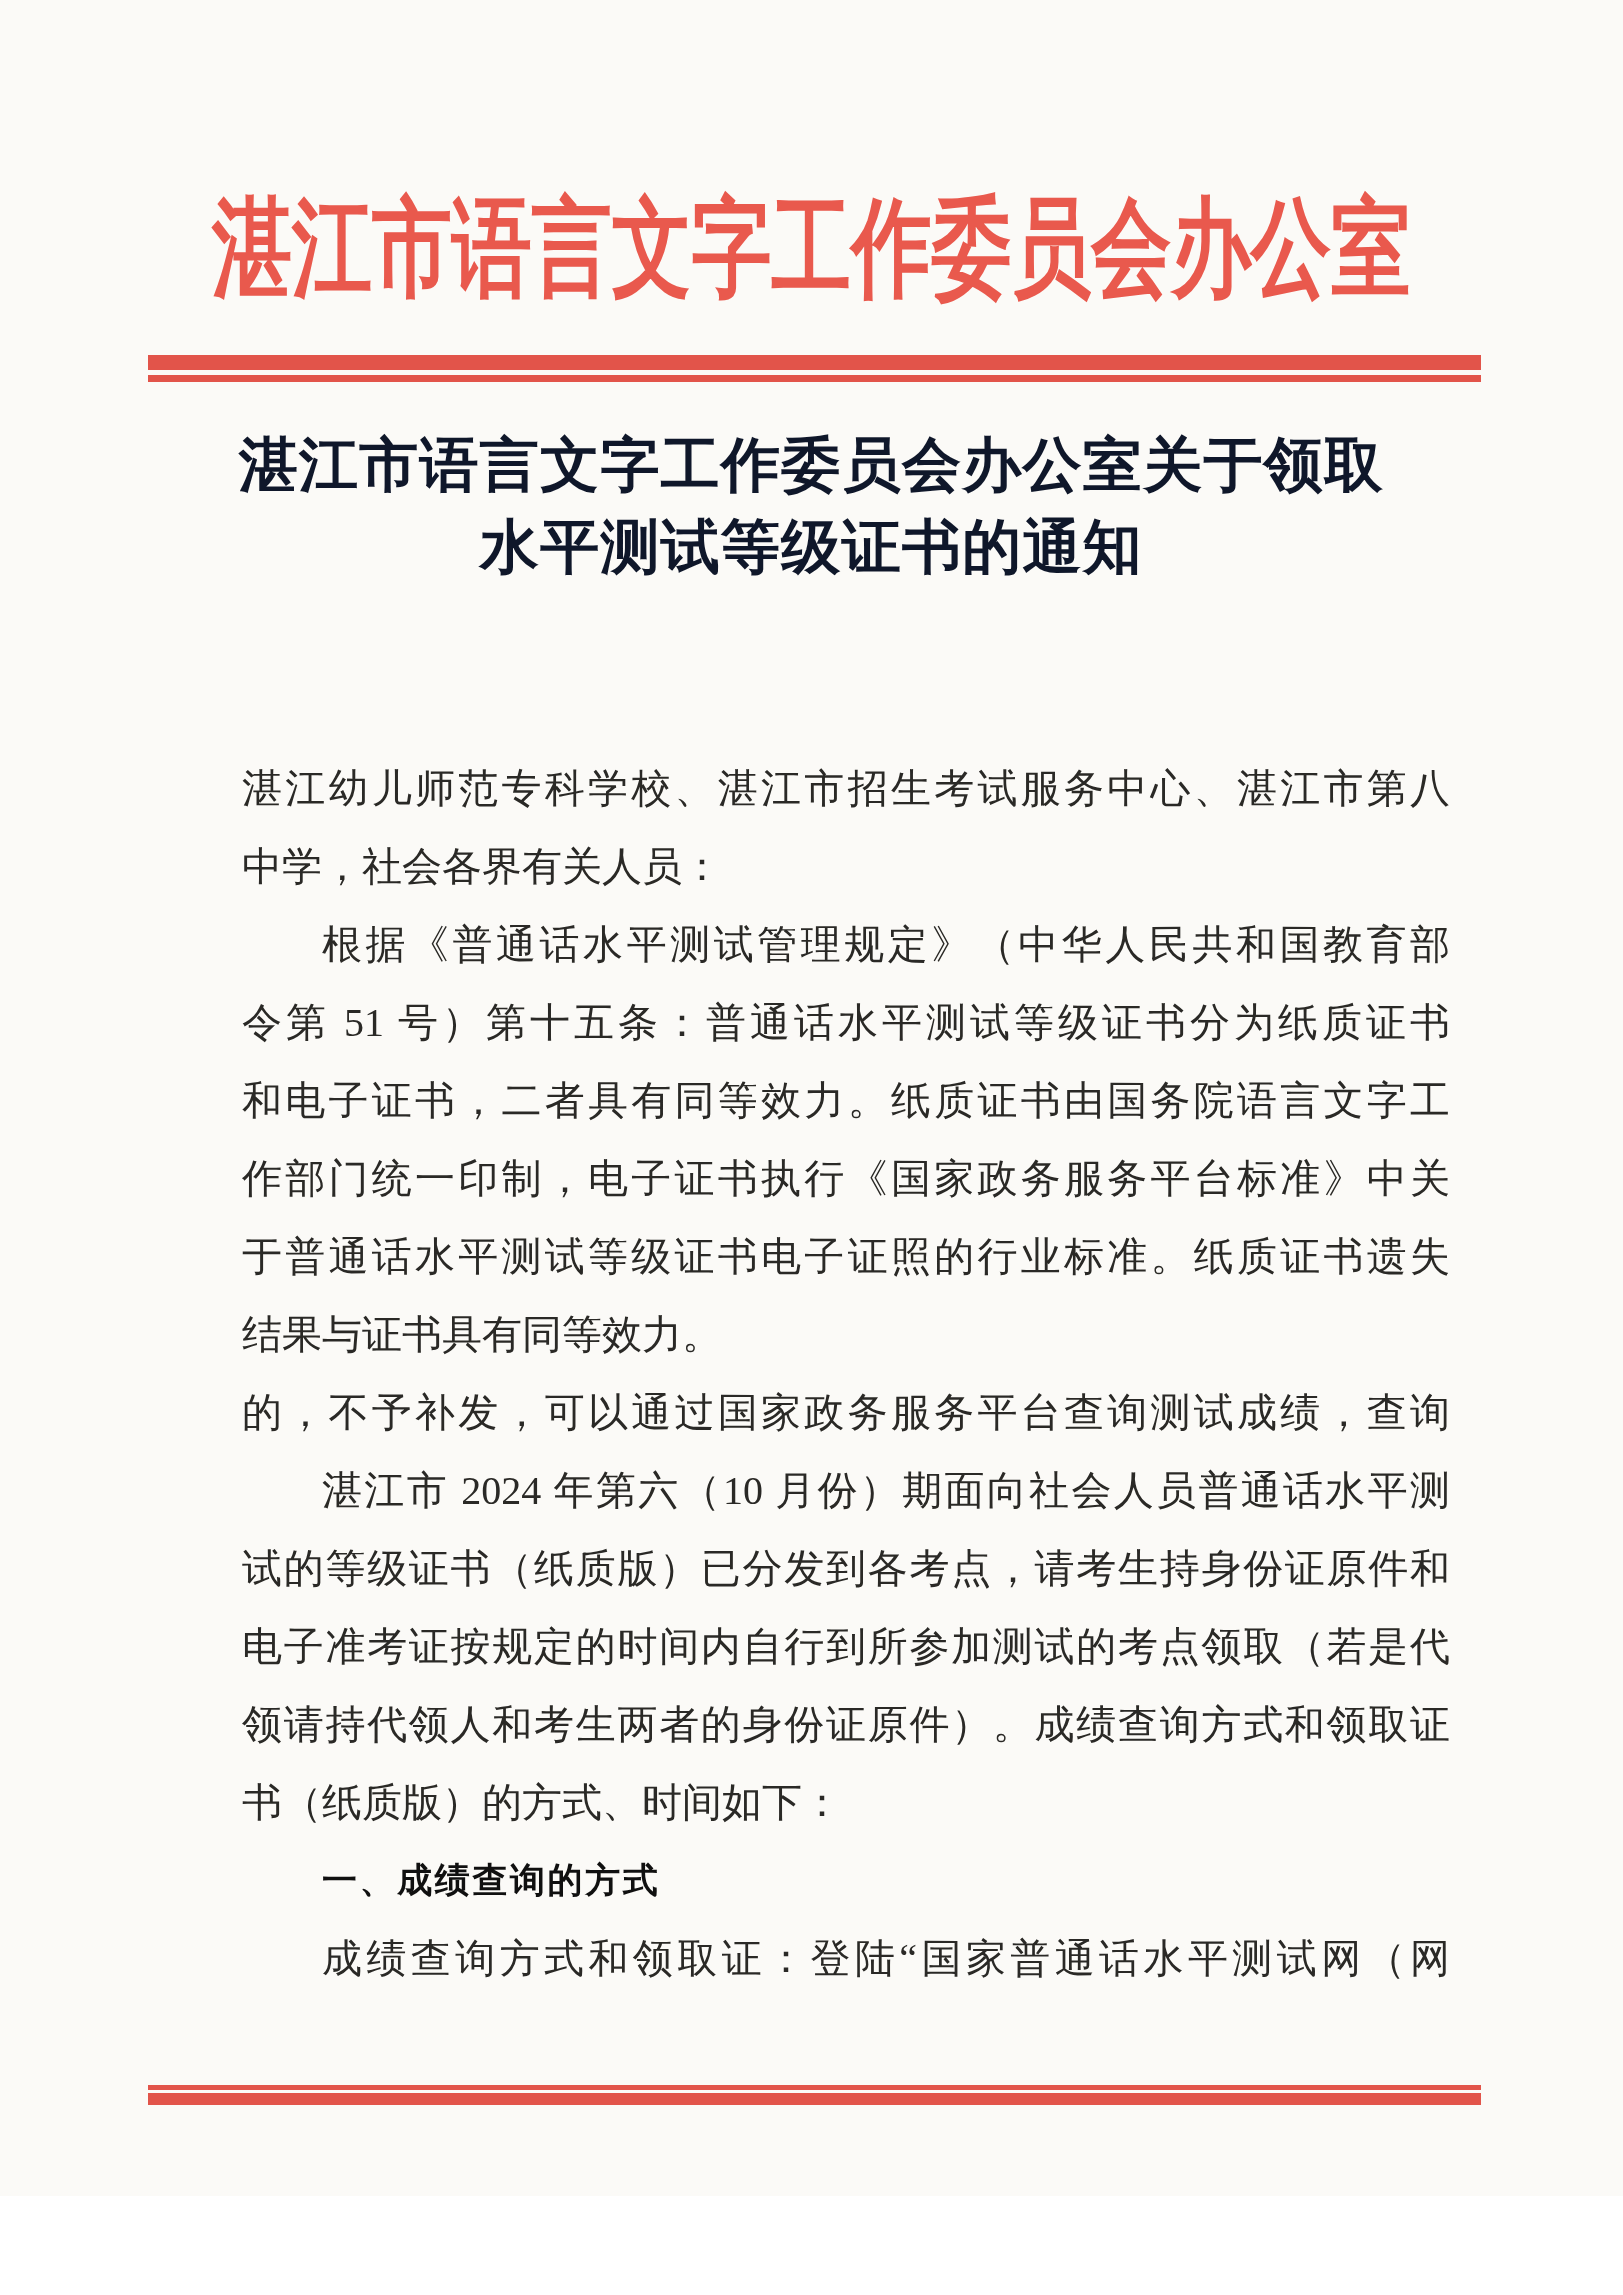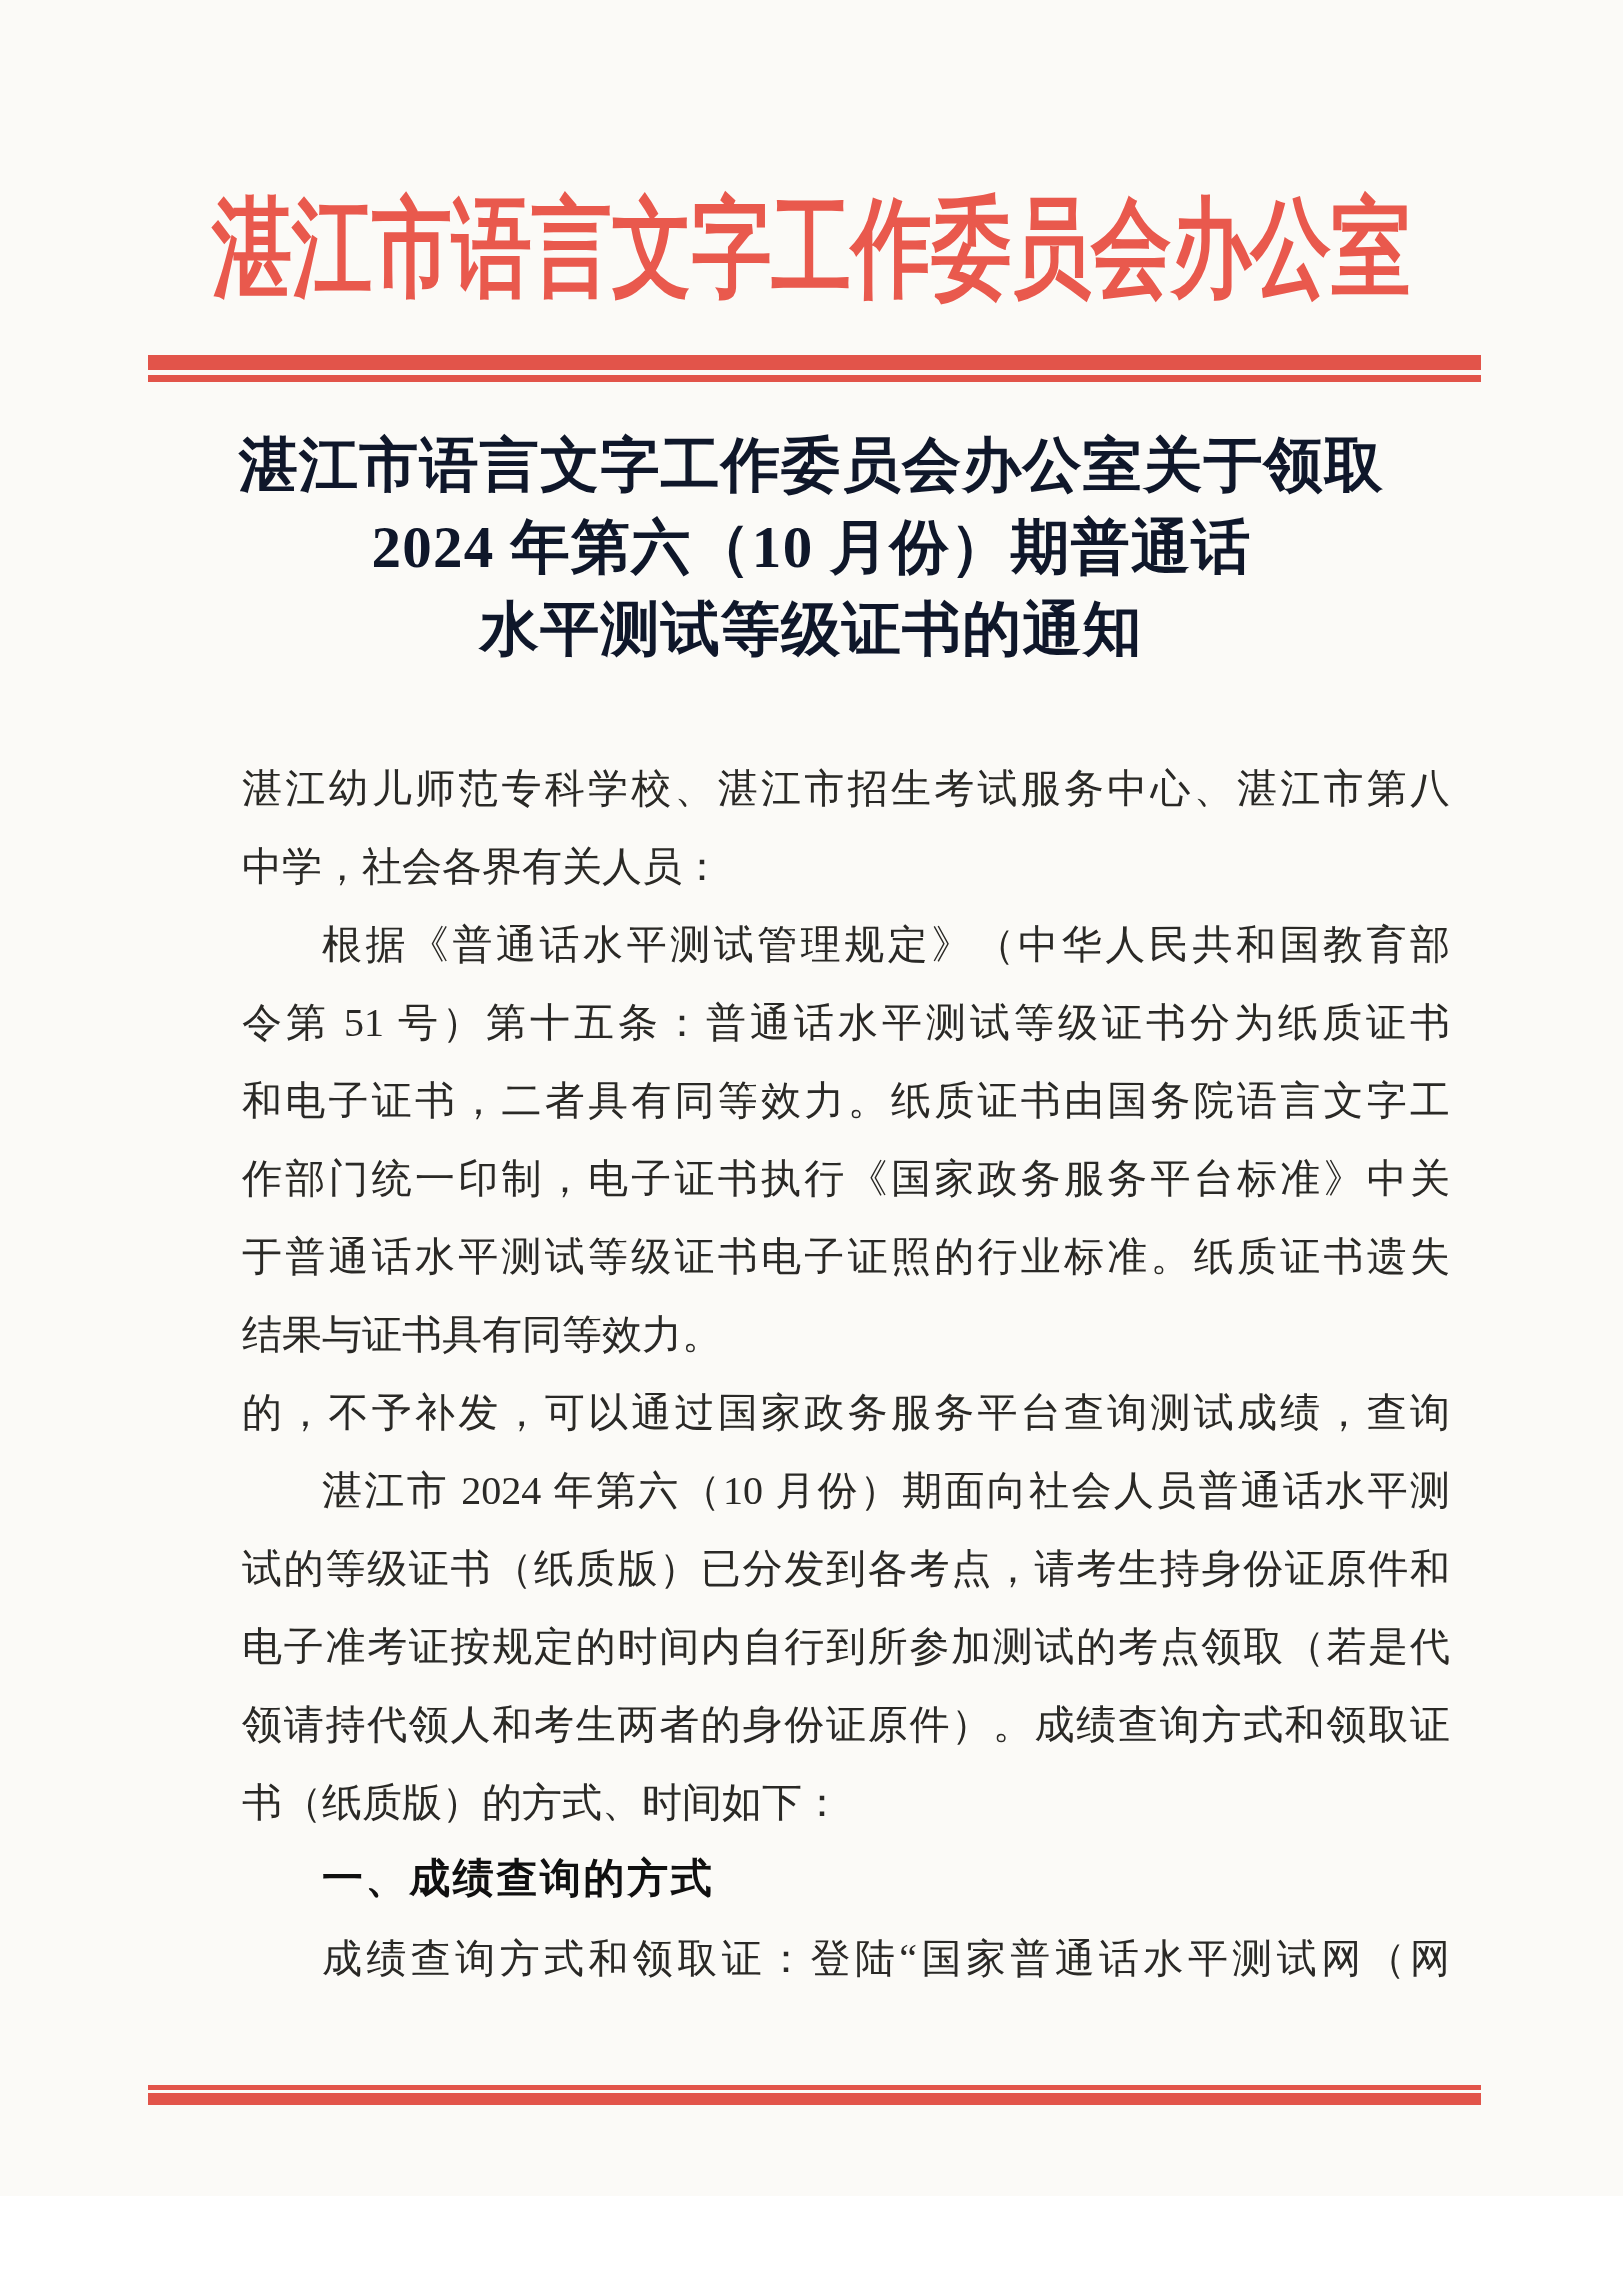--- a/index.html
+++ b/index.html
@@ -63,42 +63,41 @@
   .bline {
     text-align: justify;
     text-align-last: justify;
   }
   .bline.para-end {
     text-align: center;
     text-align-last: left;
   }
   .bline.indent { text-indent: 80px; }
   .bline.heading {
-    font-family: Liberation Mono, monospace;
+    font-family: Liberation Serif, serif;
     font-weight: 700;
-    font-size: 41px;
+    font-size: 35px;
     letter-spacing: 2.6px;
     color: #101010;
     text-align: center;
     text-align-last: left;
   }
 </style>
 </head>
 <body>
 
 <div class="page">
 
   <div class="letterhead">湛江市语言文字工作委员会办公室</div>
 
   <div class="rule hdr-thick"></div>
   <div class="rule hdr-thin"></div>
 
   <div class="doc-title">
     <div>湛江市语言文字工作委员会办公室关于领取</div>
-    <div>2024 年第六（10 月份）期普通话</div>
     <div>水平测试等级证书的通知</div>
   </div>
 
   <div class="body-text">
     <div class="bline">湛江幼儿师范专科学校、湛江市招生考试服务中心、湛江市第八</div>
     <div class="bline para-end">中学，社会各界有关人员：</div>
     <div class="bline indent">根据《普通话水平测试管理规定》（中华人民共和国教育部</div>
     <div class="bline">令第 51 号）第十五条：普通话水平测试等级证书分为纸质证书</div>
     <div class="bline">和电子证书，二者具有同等效力。纸质证书由国务院语言文字工</div>
     <div class="bline">作部门统一印制，电子证书执行《国家政务服务平台标准》中关</div>

